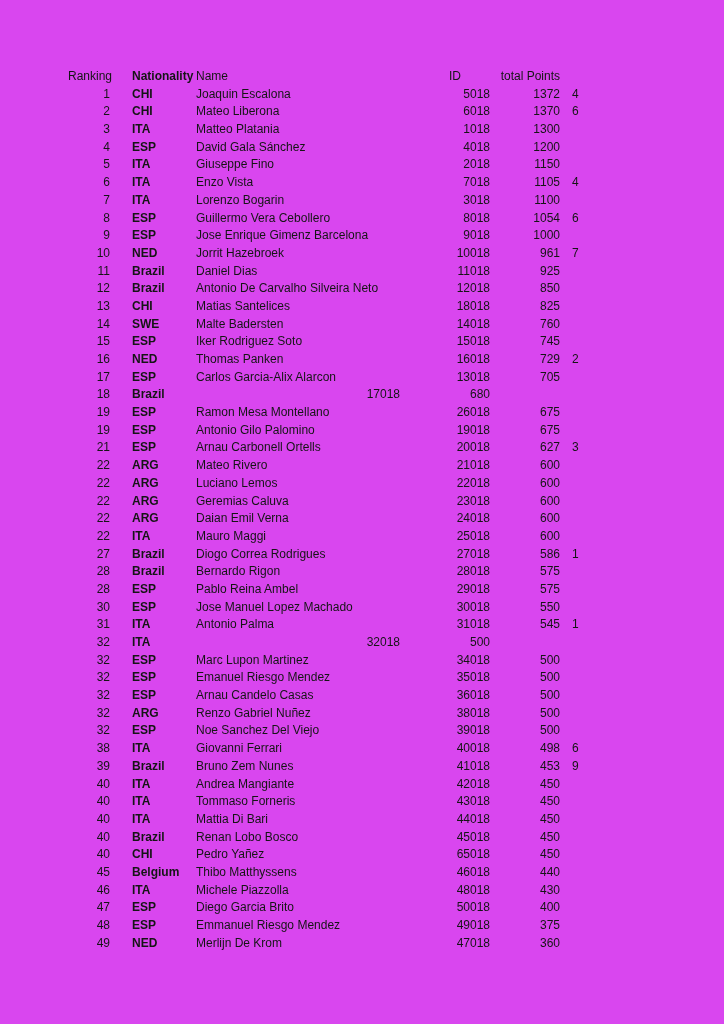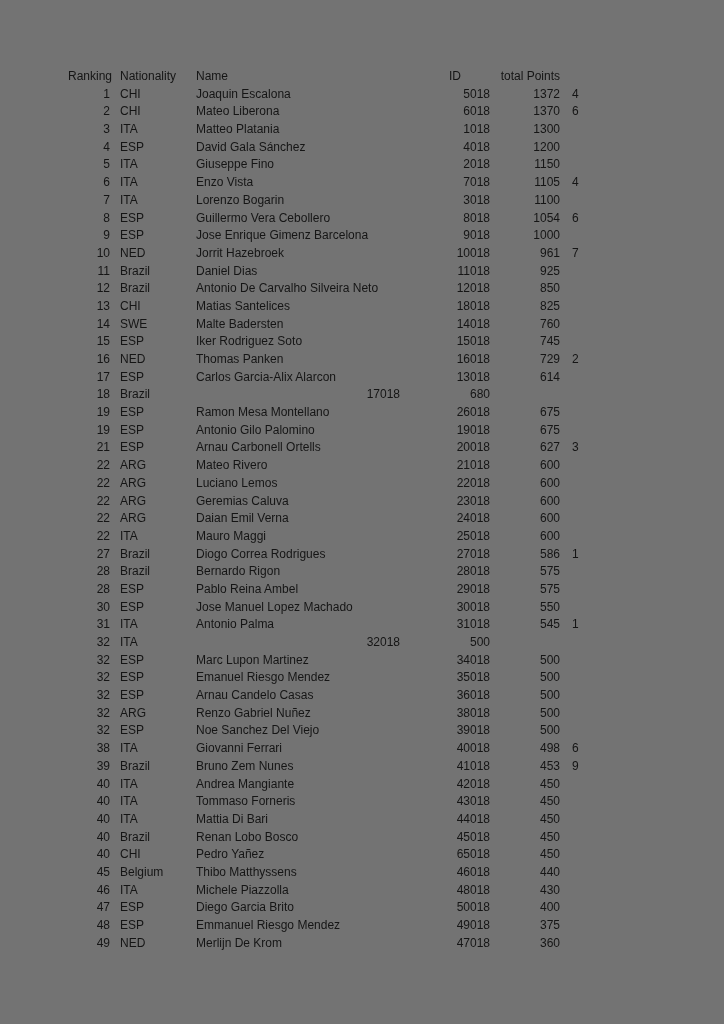--- a/index.html
+++ b/index.html
@@ -8,39 +8,39 @@
     width: 724px;
     height: 1024px;
     background: #ffffff;
     font-family: "Liberation Sans", sans-serif;
     color: #151515;
   }
   .page {
     position: relative;
     width: 724px;
     height: 1024px;
-    background: #737373;
+    background: #d946ef;
     overflow: hidden;
   }
   .ranking-table {
     position: absolute;
     left: 68px;
     top: 68px;
     font-size: 12px;
     line-height: 17.7px;
   }
   .row {
     display: grid;
     grid-template-columns: 42px 76px 214px 90px 70px 38px;
     height: 17.7px;
     align-items: center;
     white-space: nowrap;
   }
   .cell-rank   { text-align: right; }
-  .cell-nat    { padding-left: 10px; text-align: left; }
+  .cell-nat    { padding-left: 22px; text-align: left; font-weight: bold; }
   .cell-name   { padding-left: 10px; text-align: left; }
   .cell-id     { text-align: right; }
   .cell-points { text-align: right; padding-left: 29px; }
   .cell-extra  { padding-left: 12px; text-align: left; }
 
   .row.header .cell-rank   { text-align: left; overflow: visible; }
   .row.header .cell-id     { text-align: left; padding-left: 49px; }
   .row.header .cell-points { text-align: right; padding-left: 7px; }
 </style>
 </head>
@@ -201,21 +201,21 @@
     <div class="cell-id">16018</div>
     <div class="cell-points">729</div>
     <div class="cell-extra">2</div>
   </div>
 
   <div class="row">
     <div class="cell-rank">17</div>
     <div class="cell-nat">ESP</div>
     <div class="cell-name">Carlos Garcia-Alix Alarcon</div>
     <div class="cell-id">13018</div>
-    <div class="cell-points">614</div>
+    <div class="cell-points">705</div>
     <div class="cell-extra"></div>
   </div>
 
   <div class="row">
     <div class="cell-rank">18</div>
     <div class="cell-nat">Brazil</div>
     <div class="cell-id">17018</div>
     <div class="cell-points">680</div>
     <div class="cell-extra"></div>
   </div>

